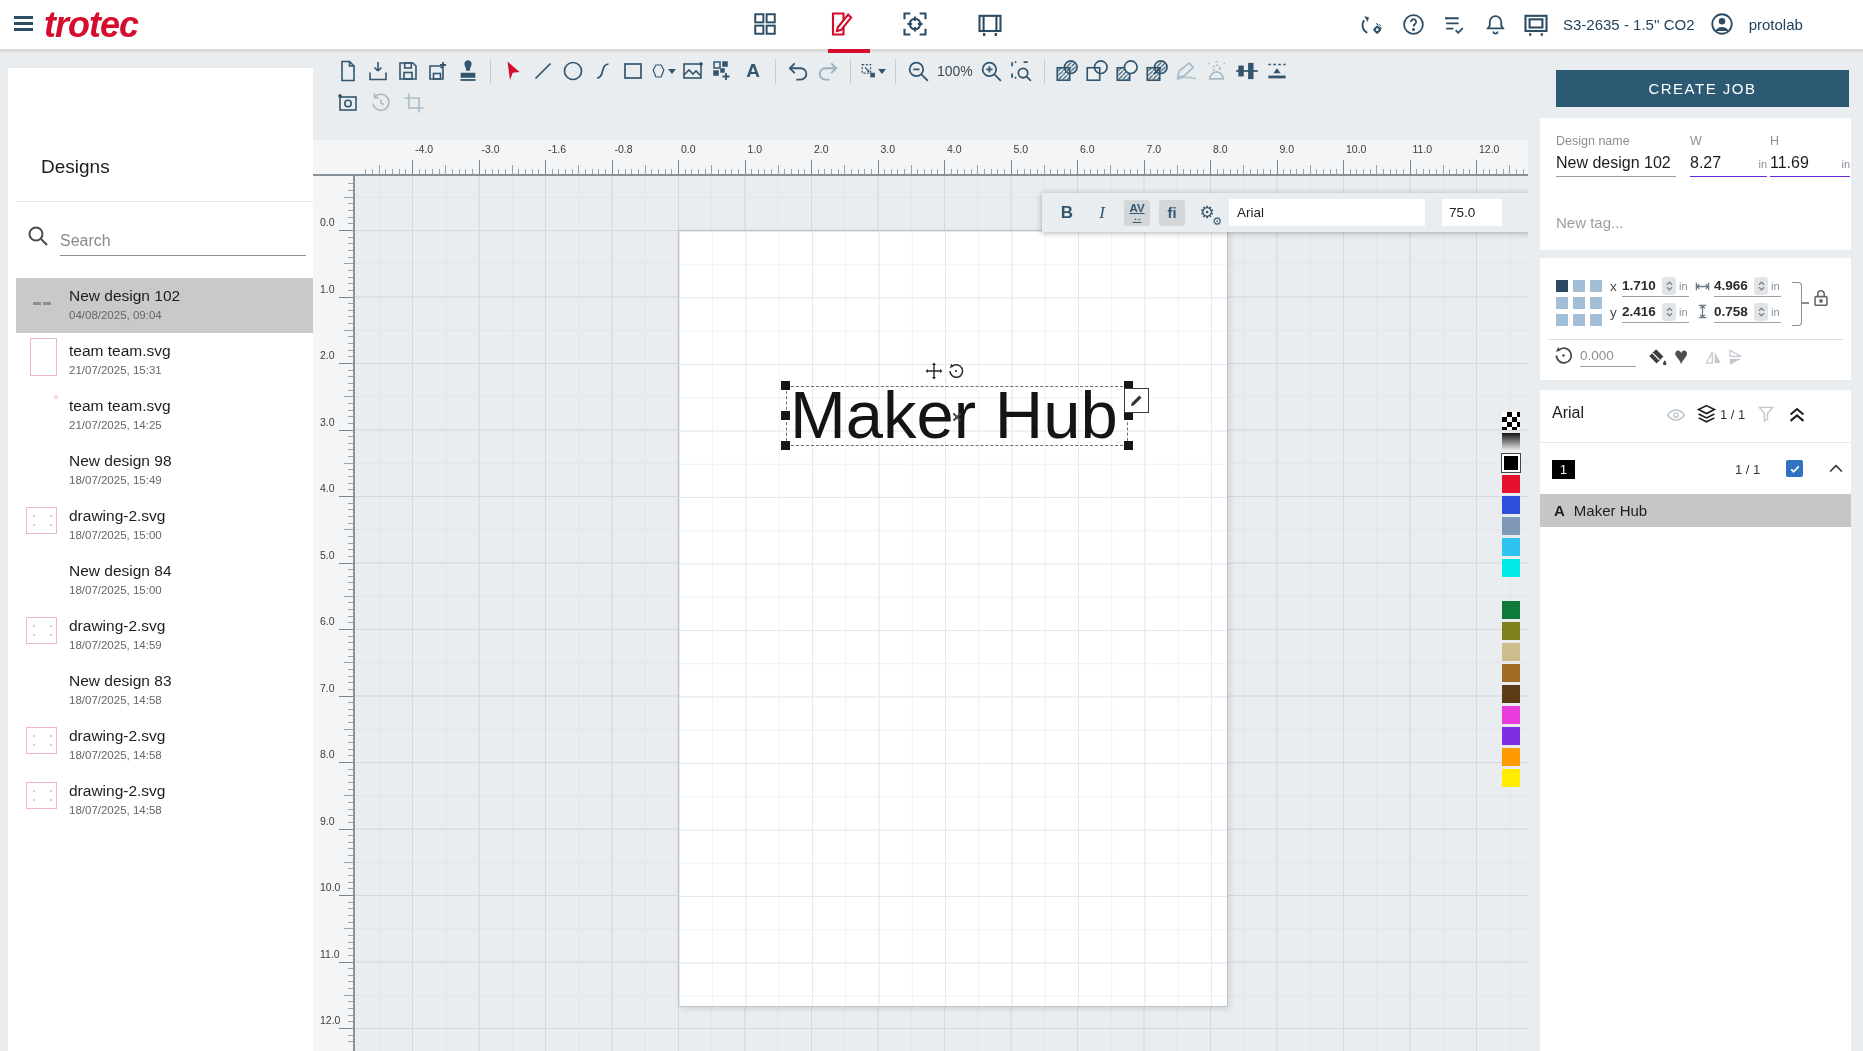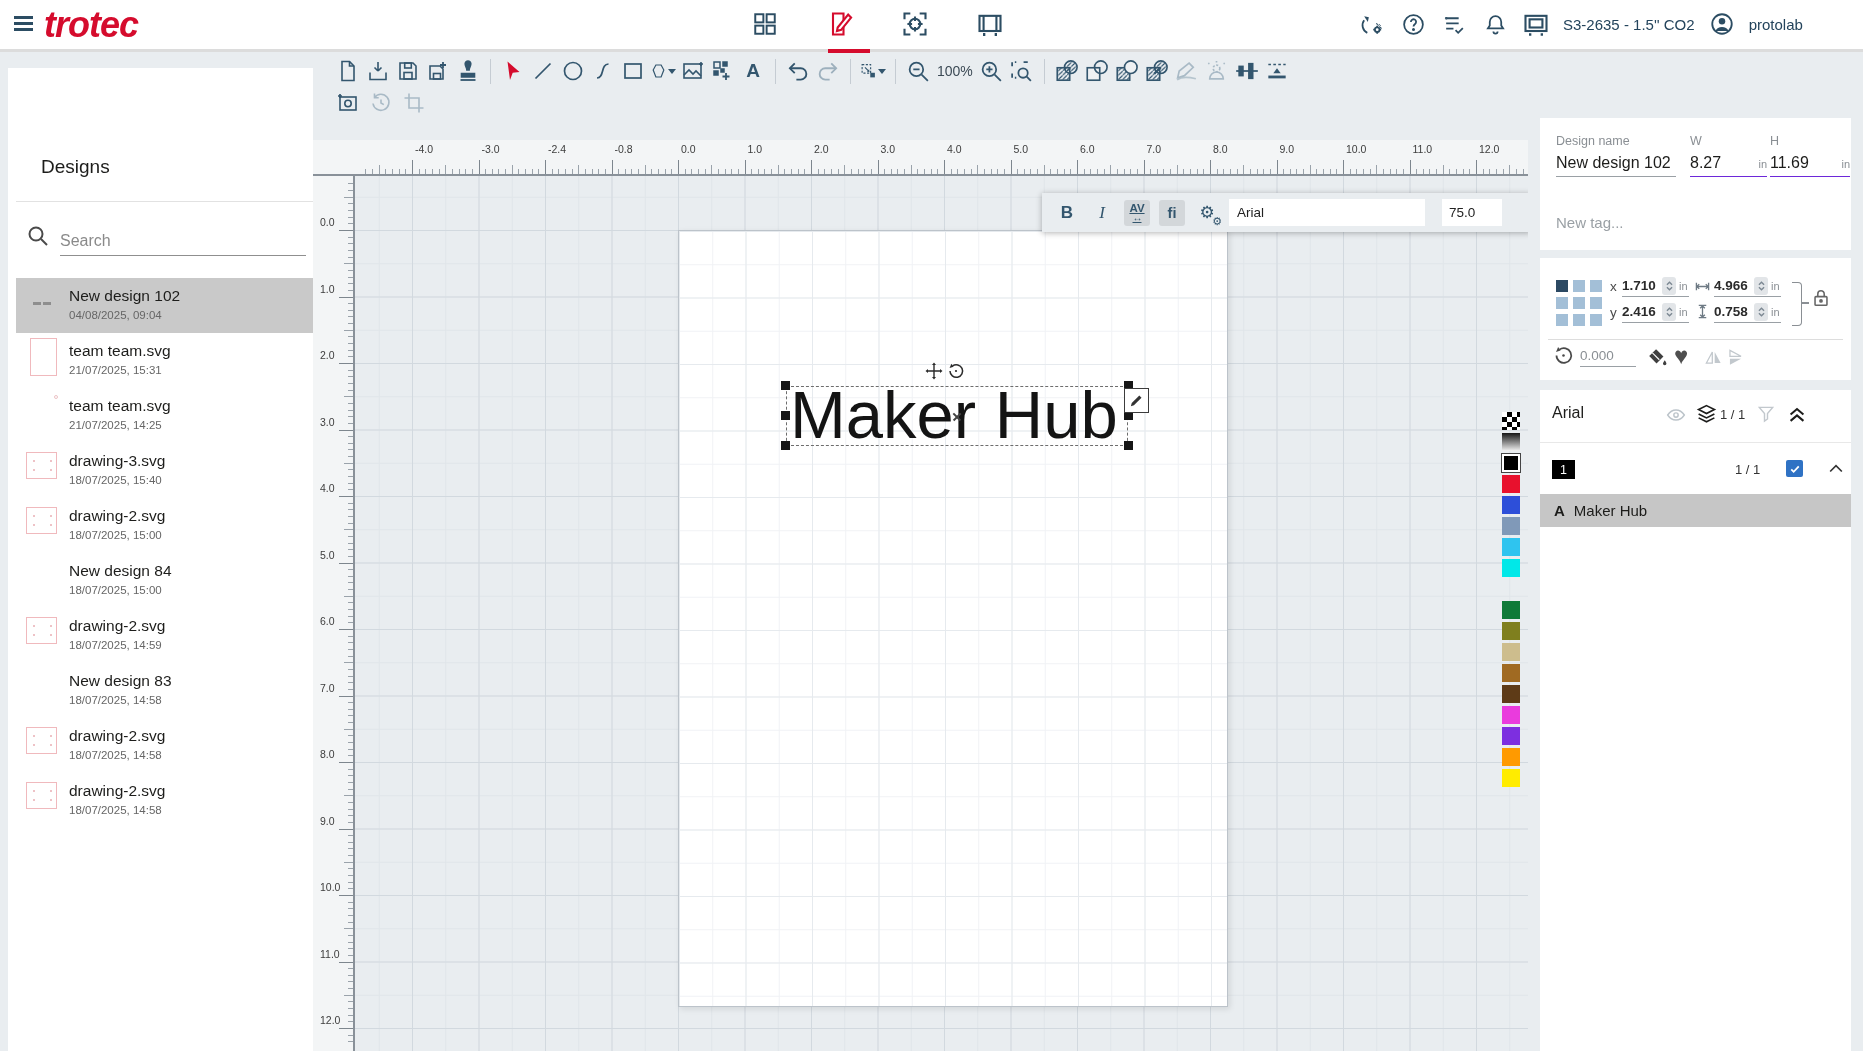--- a/index.html
+++ b/index.html
@@ -286,25 +286,23 @@
           <div class="d-date">21/07/2025, 15:31</div>
         </div>
         <div class="d-row">
           <span class="thumb th-dot">
             <i></i>
           </span>
           <div class="d-name">team team.svg</div>
           <div class="d-date">21/07/2025, 14:25</div>
         </div>
         <div class="d-row">
-          <span class="thumb th-dots">
-            <i></i>
-          </span>
-          <div class="d-name">drawing-3.svg</div>
-          <div class="d-date">18/07/2025, 15:40</div>
+          <span class="thumb th-none"></span>
+          <div class="d-name">New design 98</div>
+          <div class="d-date">18/07/2025, 15:49</div>
         </div>
         <div class="d-row">
           <span class="thumb th-dots">
             <i></i>
           </span>
           <div class="d-name">drawing-2.svg</div>
           <div class="d-date">18/07/2025, 15:00</div>
         </div>
         <div class="d-row">
           <span class="thumb th-none"></span>
@@ -719,21 +717,21 @@
       <div class="h-tick" style="left: 1163px; height: 14px;"></div>
       <div class="h-tick" style="left: 1169.65px; height: 5px; background: rgb(154, 163, 171);"></div>
       <div class="h-tick" style="left: 1176.3px; height: 5px; background: rgb(154, 163, 171);"></div>
       <div class="h-tick" style="left: 1182.95px; height: 5px; background: rgb(154, 163, 171);"></div>
       <div class="h-tick" style="left: 1189.6px; height: 5px; background: rgb(154, 163, 171);"></div>
       <div class="h-tick" style="left: 1196.25px; height: 9px; background: rgb(154, 163, 171);"></div>
       <div class="h-tick" style="left: 1202.9px; height: 5px; background: rgb(154, 163, 171);"></div>
       <div class="h-tick" style="left: 1209.55px; height: 5px; background: rgb(154, 163, 171);"></div>
       <span class="lab" style="left: 102px;">-4.0</span>
       <span class="lab" style="left: 168.5px;">-3.0</span>
-      <span class="lab" style="left: 235px;">-2.4</span>
+      <span class="lab" style="left: 235px;">-1.6</span>
       <span class="lab" style="left: 301.5px;">-0.8</span>
       <span class="lab" style="left: 368px;">0.0</span>
       <span class="lab" style="left: 434.5px;">1.0</span>
       <span class="lab" style="left: 501px;">2.0</span>
       <span class="lab" style="left: 567.5px;">3.0</span>
       <span class="lab" style="left: 634px;">4.0</span>
       <span class="lab" style="left: 700.5px;">5.0</span>
       <span class="lab" style="left: 767px;">6.0</span>
       <span class="lab" style="left: 833.5px;">7.0</span>
       <span class="lab" style="left: 900px;">8.0</span>
@@ -951,20 +949,21 @@
         <div class="swatch" style="background: rgb(94, 59, 23);"></div>
         <div class="swatch" style="background: rgb(234, 59, 221);"></div>
         <div class="swatch" style="background: rgb(125, 47, 224);"></div>
         <div class="swatch" style="background: rgb(255, 154, 0);"></div>
         <div class="swatch" style="background: rgb(255, 236, 0);"></div>
       </div>
   </div>
 
   <div class="rp-bg"></div>
 
+  <div class="create-job">CREATE JOB</div>
 
   <div class="card card1">
     <span class="f-label" style="left:16px; top:16px;">Design name</span>
     <input class="f-input" style="position: absolute; left: 16px; top: 36px; width: 120px;" value="New design 102">
     <span class="f-label" style="left:150px; top:16px;">W</span>
     <div class="ugroup" style="left:150px; top:36px; width:77px;">
       <input value="8.27" style="">
       <span class="unit">in</span>
     </div>
     <span class="f-label" style="left:230px; top:16px;">H</span>

